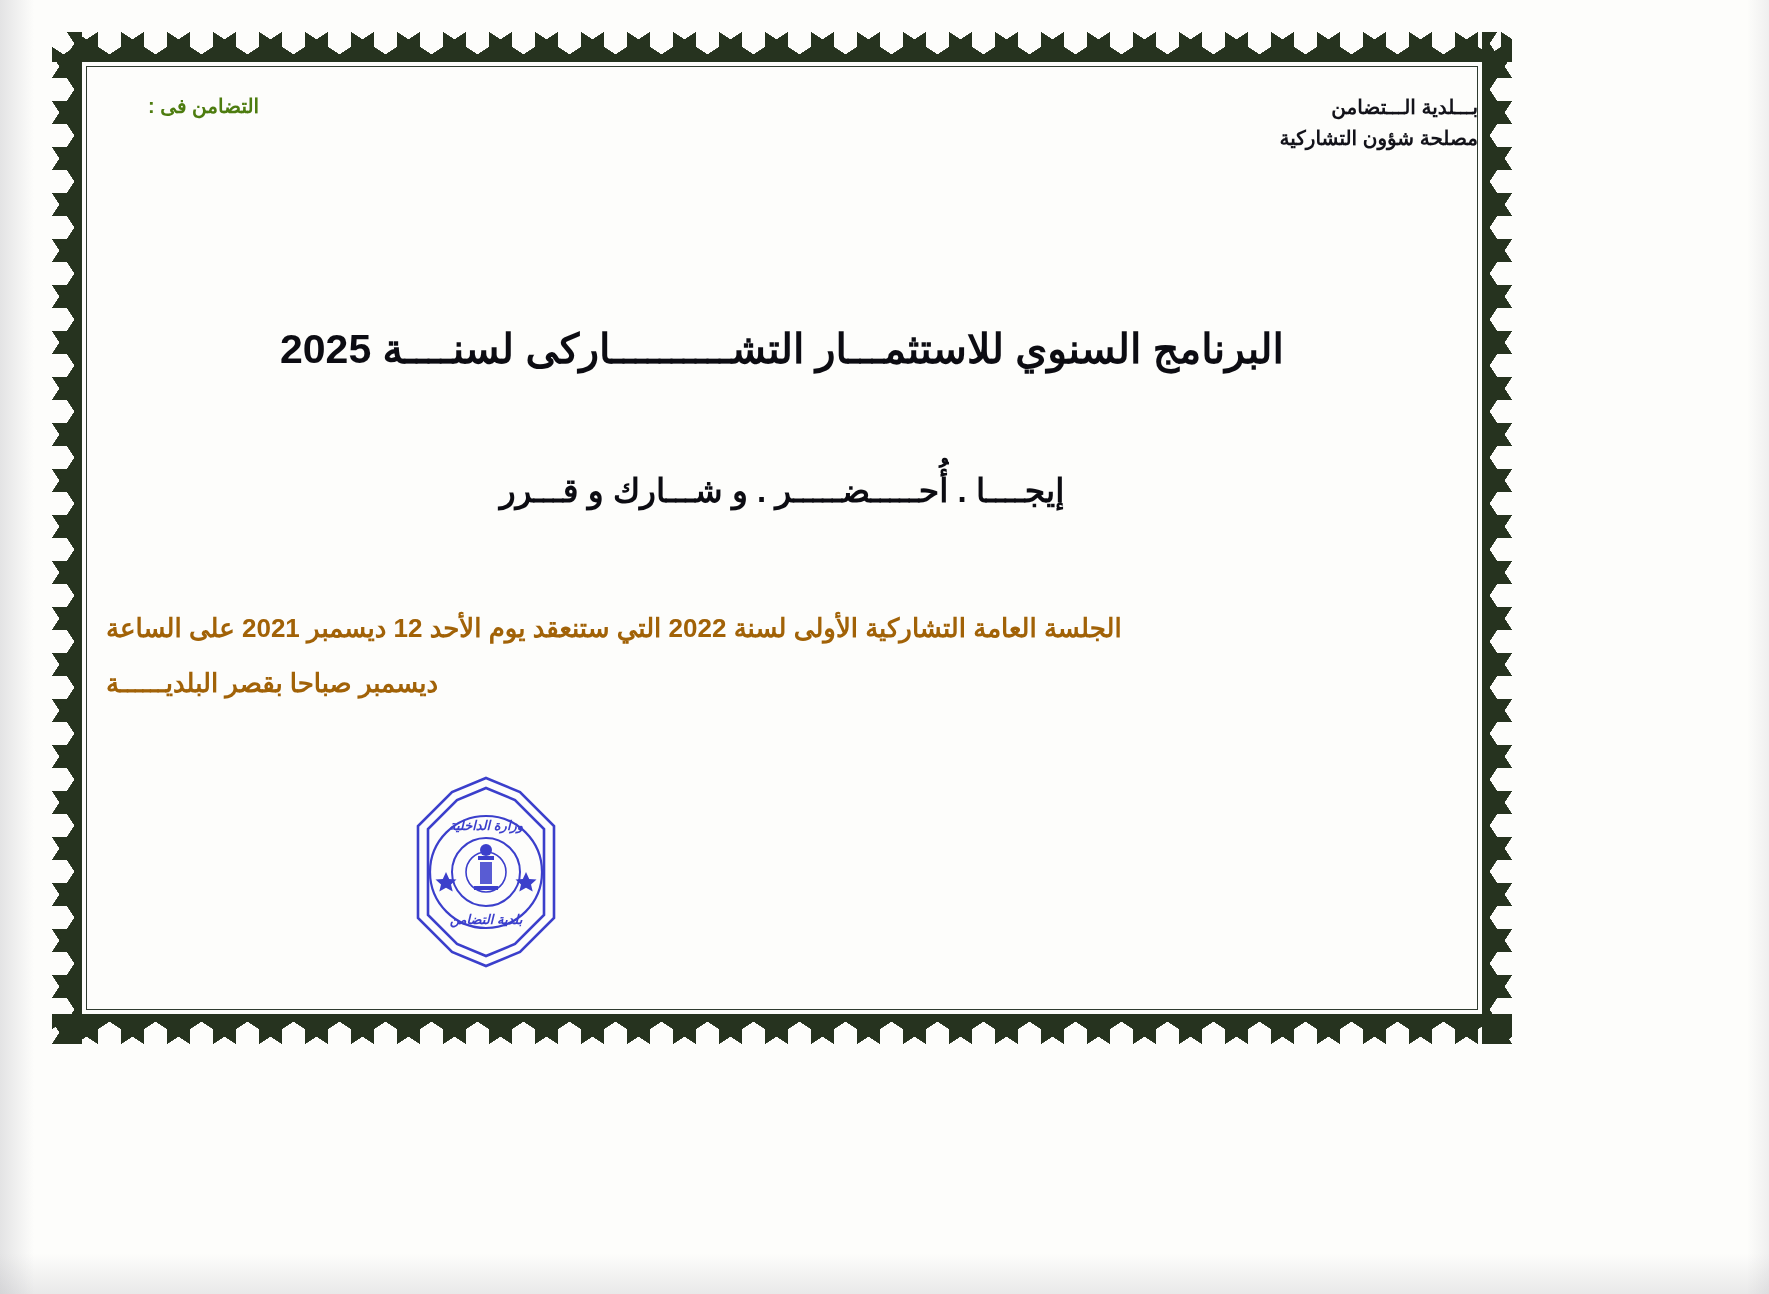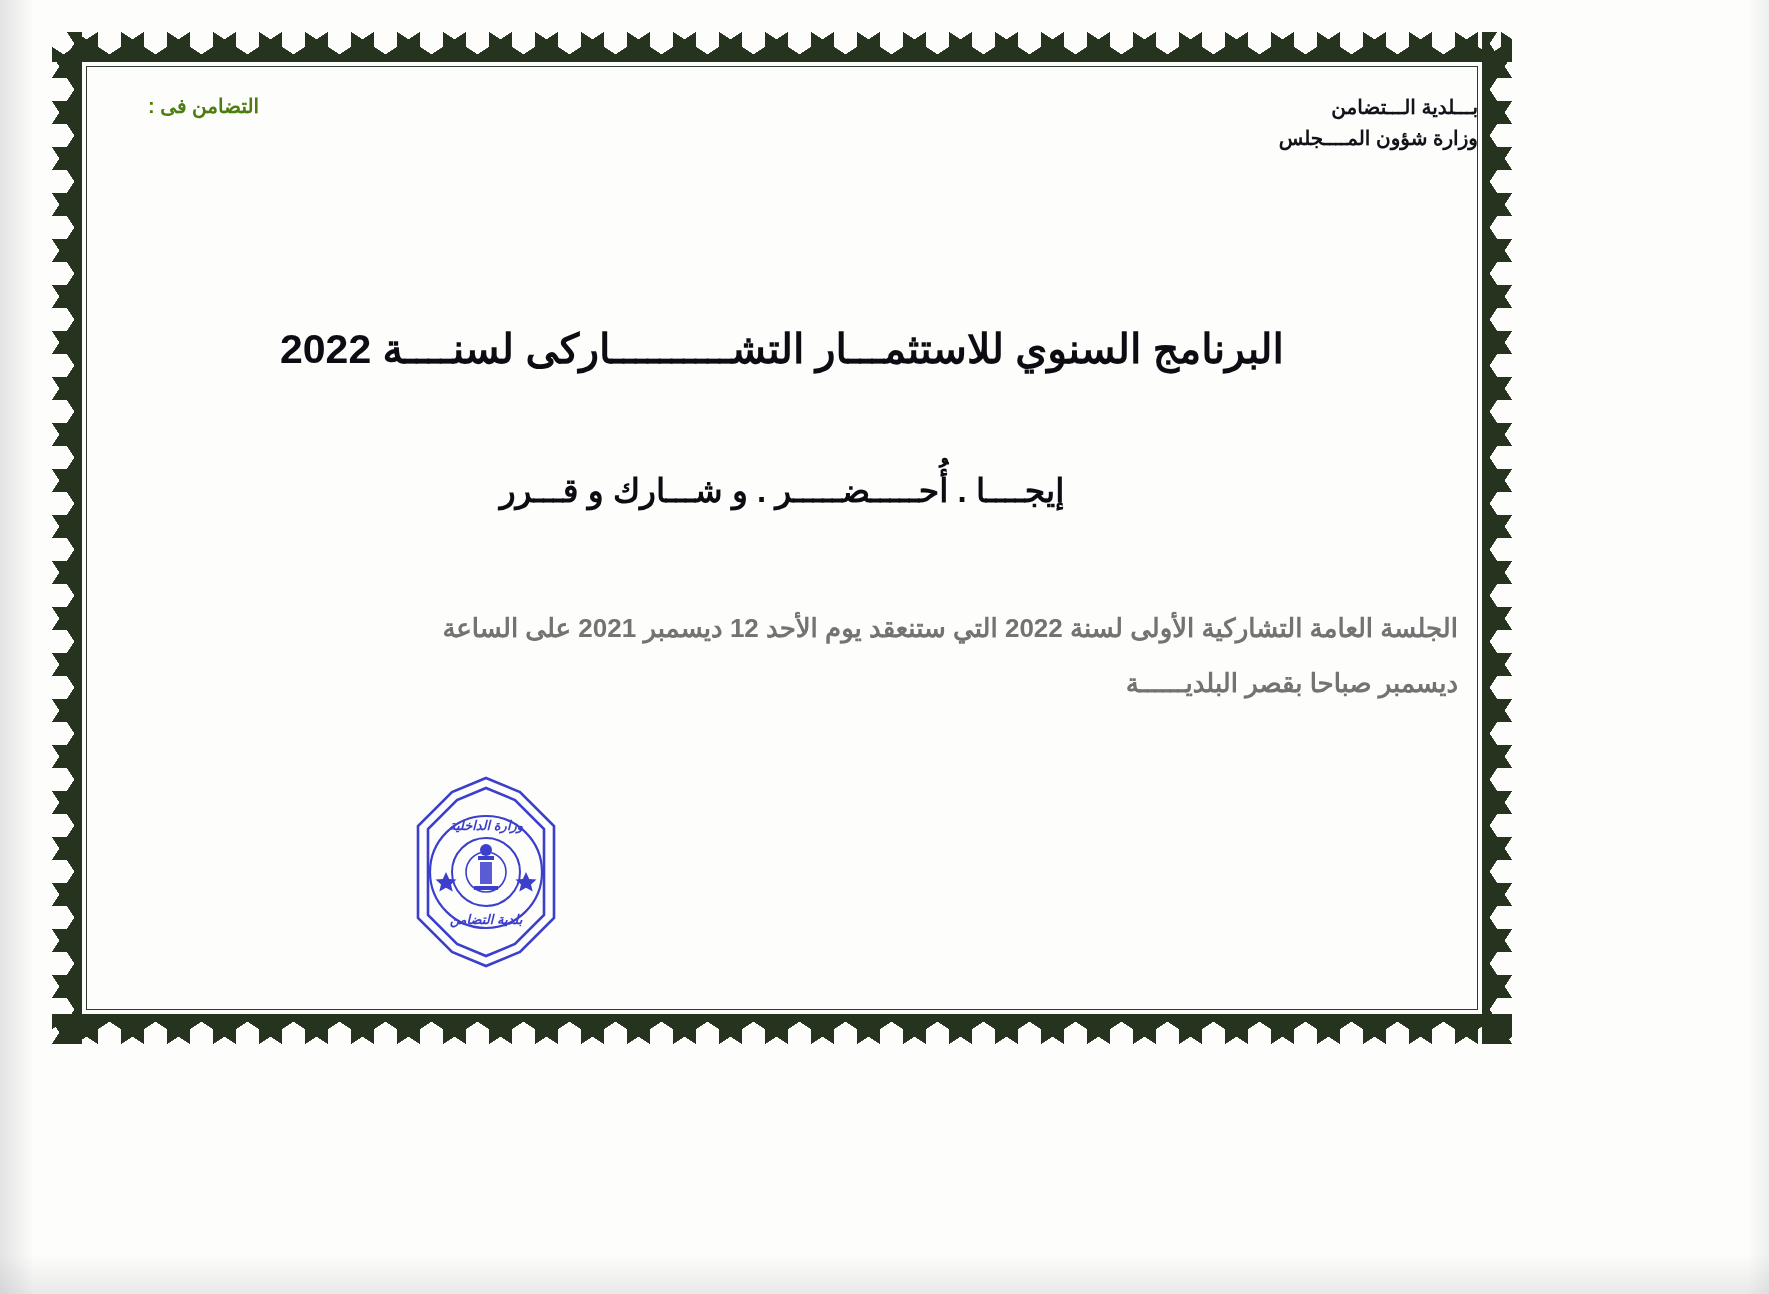--- a/index.html
+++ b/index.html
@@ -156,24 +156,24 @@
     font-size: 33px;
     font-weight: 700;
     color: #0c0c12;
   }
 
   .session-block {
     position: absolute;
     top: 535px;
     left: 20px;
     right: 20px;
-    text-align: right;
+    text-align: left;
     font-size: 26px;
     font-weight: 700;
-    color: #737373;
+    color: #a16207;
     line-height: 2.1;
   }
 
   
   .stamp {
     position: absolute;
     left: 300px;
     top: 706px;
     width: 200px;
     height: 200px;
@@ -192,26 +192,26 @@
     <div class="band-h bottom"></div>
     <div class="band-v left"></div>
     <div class="band-v right"></div>
     <div class="frame-inner-line"></div>
   </div>
 
   <div class="content">
 
     <div class="letterhead">
       <div>بـــلدية الـــتضامن</div>
-      <div>وزارة شؤون المــــجلس</div>
+      <div>مصلحة شؤون التشاركية</div>
     </div>
 
     <div class="solidarity-line">التضامن فى :</div>
 
-    <h1 class="title-main">البرنامج السنوي للاستثمـــار التشــــــــــاركى لسنــــة 2022</h1>
+    <h1 class="title-main">البرنامج السنوي للاستثمـــار التشــــــــــاركى لسنــــة 2025</h1>
 
     <div class="title-sub">إيجــــا . أُحـــــضـــــر . و شـــارك و قـــرر</div>
 
     <div class="session-block">
       <div>الجلسة العامة التشاركية الأولى لسنة 2022 التي ستنعقد يوم الأحد 12 ديسمبر 2021 على الساعة</div>
       <div>ديسمبر صباحا بقصر البلديــــــة</div>
     </div>
 
     <div class="stamp">
       <svg width="200" height="200" viewBox="0 0 200 200" aria-hidden="true">

